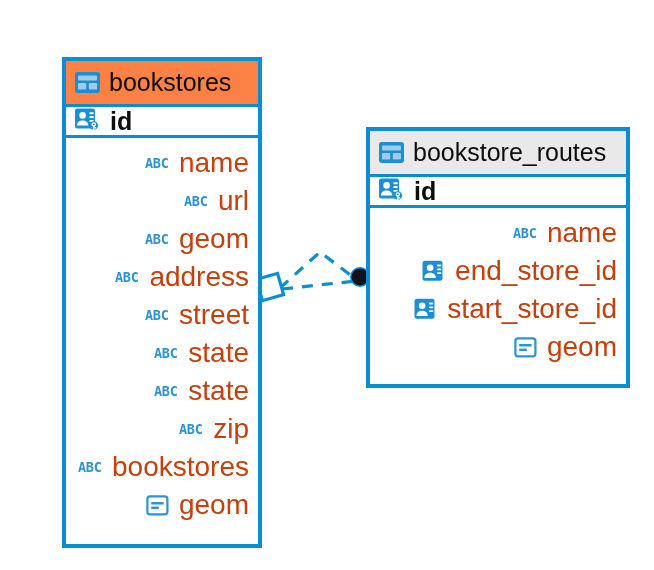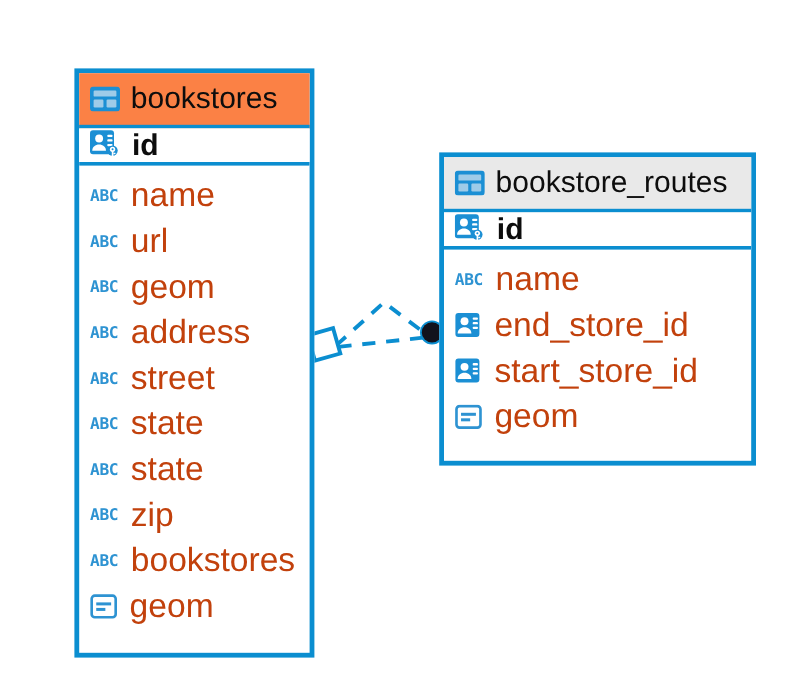--- a/index.html
+++ b/index.html
@@ -69,20 +69,21 @@
   .field-list {
     padding: 6px 0 6px 0;
   }
   .field-row {
     box-sizing: border-box;
     display: flex;
     align-items: center;
     gap: 9px;
     padding: 0 9px;
     height: 38px;
+    justify-content: flex-end;
   }
   .field-label {
     font-size: 28px;
     color: #c2410c;
     line-height: 1;
     white-space: nowrap;
   }
 
   
   .icon {

